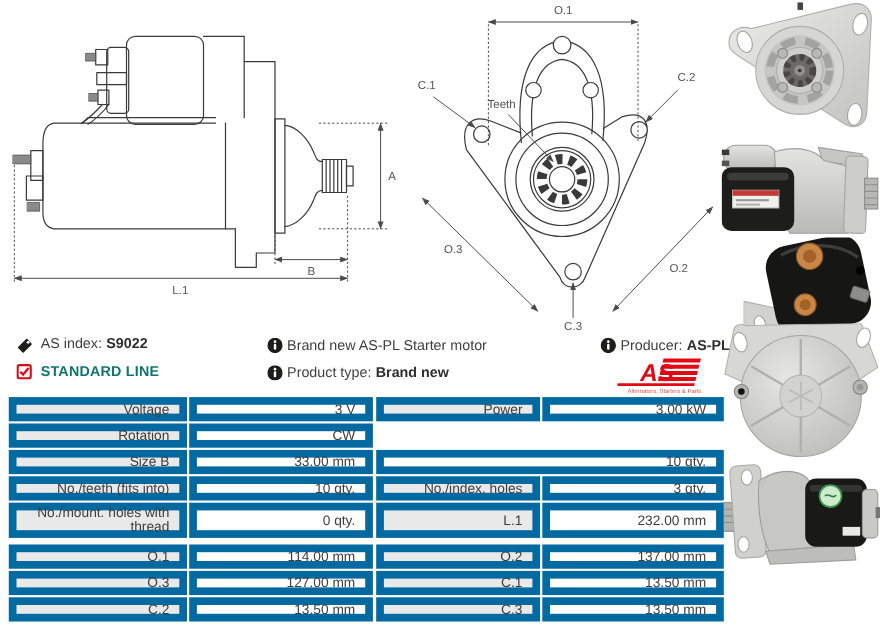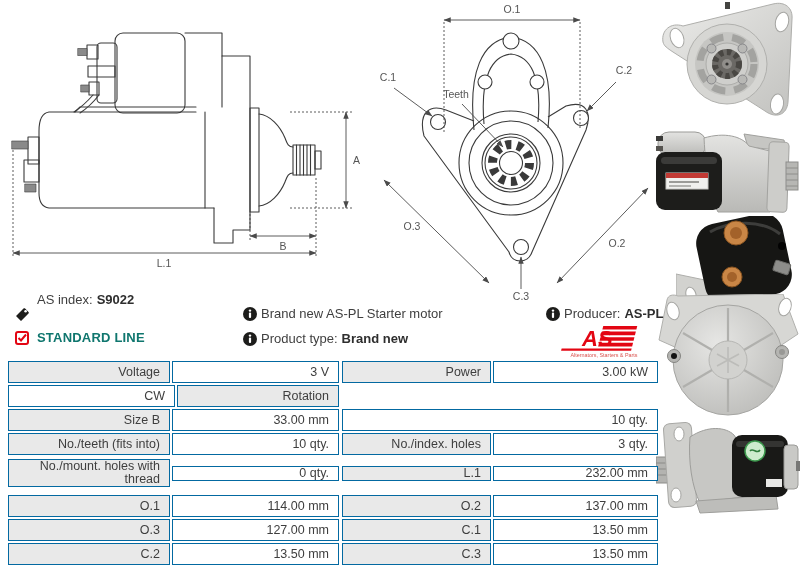--- a/index.html
+++ b/index.html
@@ -12,22 +12,22 @@
   
   .info-line{position:absolute;font-size:13px;line-height:16px;color:#3f3f3f;white-space:nowrap;}
   .info-line b{font-weight:bold;color:#2e2e2e;}
   .std-line{color:#0f766e;font-weight:bold;letter-spacing:.2px;}
   .lbl-sp{margin-right:4px;}
   
   .spec-table{position:absolute;left:8px;top:361px;display:flex;gap:3px;}
   .half-l{width:331px;}
   .half-r{width:316px;}
   .trow{display:flex;gap:2px;margin-bottom:2px;height:22px;}
-  .trow.tall{height:32px;align-items:center;}
-  .cell{border:1px solid #0369a1;box-sizing:border-box;display:flex;align-items:center;
+  .trow.tall{height:32px;}
+  .cell{border:7px solid #0369a1;box-sizing:border-box;display:flex;align-items:center;
         justify-content:flex-end;padding-right:9px;font-size:12.5px;line-height:13px;
         text-align:right;color:#3e3e3e;}
   .cell.lab{background:#e9e9e9;}
   .cell.val{background:#ffffff;flex:1;}
   .half-l .cell.lab{width:162px;}
   .half-r .cell.lab{width:149px;}
   .tgroup2{margin-top:6px;}
   
   svg{display:block;}
 </style>
@@ -250,21 +250,21 @@
   <path d="M 94,34 C 97,30 101,38 104,33" stroke="#2e7d3b" fill="none" stroke-width="1.5"></path>
   <rect x="110" y="62" width="16" height="8" fill="#e9e9e7"></rect>
   <rect x="128" y="28" width="14" height="44" rx="4" fill="#c9c9c6" stroke="#9b9b98"></rect>
   <rect x="140" y="44" width="4" height="10" fill="#777775"></rect>
 </svg>
 
 <svg class="abs" style="left:14px;top:306px" width="17" height="16" viewBox="0 0 17 16">
   <path d="M2,10 L9.5,2.5 C10,2 10.6,2 11.1,2.5 L14.5,6 C15,6.5 15,7.1 14.5,7.6 L7,15 Z" fill="#1d1d1b"></path>
   <circle cx="11.6" cy="5.2" r="1.3" fill="#ffffff"></circle>
 </svg>
-<div class="info-line" style="left:37px;top:292px">
+<div class="info-line" style="left:37px;top:304px">
   <span class="lbl-sp">AS index:</span><b>S9022</b>
 </div>
 
 <svg class="abs" style="left:15px;top:331px" width="14" height="14" viewBox="0 0 14 14">
   <rect x="1" y="1" width="12" height="12" rx="2" fill="none" stroke="#e30613" stroke-width="2"></rect>
   <path d="M3.5,7 L6,9.5 L11,3.5" fill="none" stroke="#e30613" stroke-width="2"></path>
 </svg>
 <div class="info-line std-line" style="left:37px;top:330px">STANDARD LINE</div>
 
 <svg class="abs" style="left:243px;top:307px" width="14" height="14" viewBox="0 0 14 14">
@@ -305,22 +305,22 @@
 </svg>
 
 <div class="spec-table">
   <div class="half-l">
     <div>
       <div class="trow">
           <div class="cell lab">Voltage</div>
           <div class="cell val">3 V</div>
         </div>
       <div class="trow">
+          <div class="cell lab">Rotation</div>
           <div class="cell val">CW</div>
-          <div class="cell lab">Rotation</div>
         </div>
       <div class="trow">
           <div class="cell lab">Size B</div>
           <div class="cell val">33.00 mm</div>
         </div>
       <div class="trow">
           <div class="cell lab">No./teeth (fits into)</div>
           <div class="cell val">10 qty.</div>
         </div>
       <div class="trow tall">

